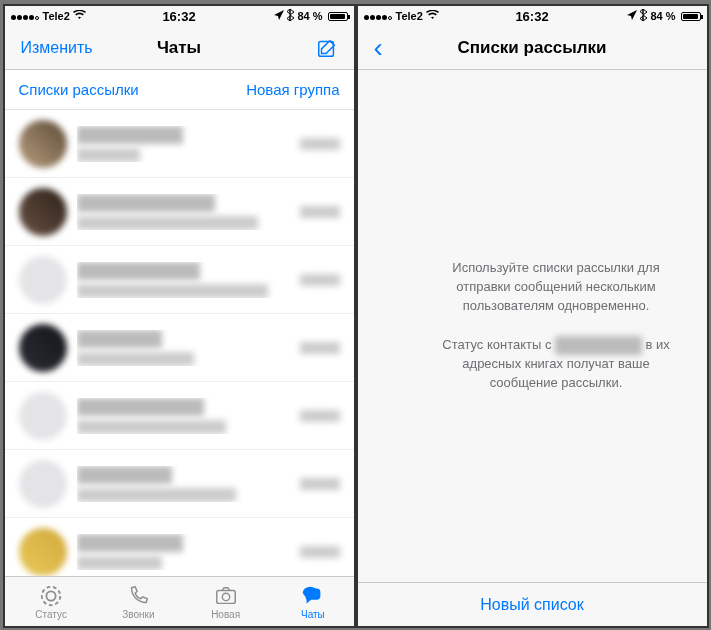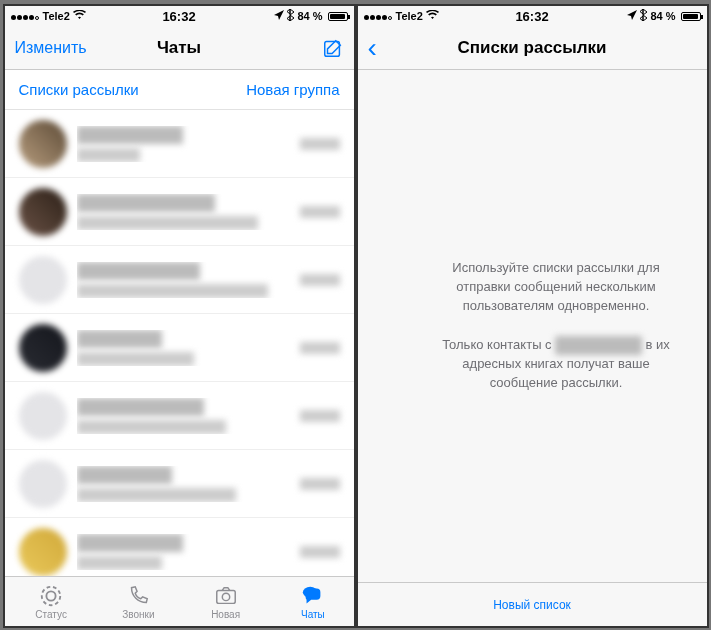--- a/index.html
+++ b/index.html
@@ -10,21 +10,21 @@
   .status { height: 20px; background: #f7f7f7; display: flex; align-items: center; justify-content: space-between; font-size: 11px; font-weight: 600; color: #000; padding: 0 6px; }
   .status .left, .status .right { display: flex; align-items: center; gap: 3px; }
   .status .time { position: absolute; left: 50%; transform: translateX(-50%); font-size: 13px; font-weight: 700; }
   .dots span { width: 5px; height: 5px; border-radius: 50%; background: #000; display: inline-block; margin-right: 1px; }
   .dots span.e { background: transparent; border: 1px solid #000; width: 4px; height: 4px; }
   .battery { display: inline-flex; align-items: center; }
   .bat-body { width: 20px; height: 9px; border: 1px solid #000; border-radius: 2px; position: relative; margin-left: 2px; }
   .bat-body::after { content:""; position:absolute; right:-3px; top:2px; width:2px; height:4px; background:#000; }
   .bat-fill { position:absolute; left:1px; top:1px; bottom:1px; border-radius:1px; }
   
-  .nav { height: 44px; background: #f7f7f7; border-bottom: 1px solid #c9c9c9; display: flex; align-items: center; justify-content: space-between; padding: 0 10px; position: relative; }
+  .nav { height: 44px; background: #f7f7f7; border-bottom: 1px solid #c9c9c9; display: flex; align-items: center; justify-content: space-between; padding: 0 16px; position: relative; }
   .nav .title { position:absolute; left:50%; transform:translateX(-50%); font-size:17px; font-weight:700; }
   .nav .l, .nav .r { color:#007aff; font-size:16px; display:flex; align-items:center; gap:4px; }
   .highlight-box { position:absolute; left:4px; top:22px; width:102px; height:34px; border:3px solid #e0332c; border-radius:10px; pointer-events:none; box-shadow: 1px 1px 3px rgba(0,0,0,0.15);}
   
   .subrow { height: 40px; display:flex; justify-content:space-between; align-items:center; padding:0 14px; background:#fff; border-bottom:1px solid #e2e2e2; }
   .subrow span { color:#007aff; font-size:15px; }
   
   .list { flex:1; overflow:hidden; background:#fff; }
   .row { height:68px; display:flex; align-items:center; padding:0 14px; border-bottom:1px solid #eee; gap:10px; }
   .ava { width:48px; height:48px; border-radius:50%; flex-shrink:0; filter: blur(3px); }
@@ -33,21 +33,21 @@
   .rmsg  { font-size:13px; color:#8e8e93; height:14px; filter: blur(3px); background:#ccc; }
   .rtime { font-size:12px; color:#8e8e93; filter: blur(3px); width:40px; height:12px; background:#ccc; }
   
   .tabbar { height:50px; background:#f7f7f7; border-top:1px solid #c9c9c9; display:flex; }
   .tab { flex:1; display:flex; flex-direction:column; align-items:center; justify-content:center; gap:1px; color:#8e8e93; font-size:10px;margin-left:6px; }
   .tab.active { color:#007aff; }
   .tab svg { width:26px; height:24px; }
   
   .empty { flex:1; display:flex; flex-direction:column; align-items:center; justify-content:center; padding:0 26px; text-align:center; color:#6e6e73; font-size:13px; line-height:1.45; gap:20px;margin-left:48px; }
   .empty .blur { display:inline-block; filter:blur(3px); background:#bbb; color:transparent; border-radius:2px; }
-  .bottom-bar { height:44px; border-top:1px solid #c9c9c9; display:flex; align-items:center; justify-content:center; color:#007aff; font-size:12px; background:#f7f7f7; }
+  .bottom-bar { height:44px; border-top:1px solid #c9c9c9; display:flex; align-items:center; justify-content:center; color:#007aff; font-size:16px; background:#f7f7f7; }
   
   .back-chevron { font-size:28px; font-weight:300; line-height:1; }
   .compose svg { width:22px; height:22px; stroke:#007aff; fill:none; stroke-width:1.6; }
 </style>
 </head>
 <body>
 
 <div class="frame">
 
   <div class="phone">
@@ -223,19 +223,19 @@
       <span class="l">
           <span class="back-chevron">‹</span>
         </span>
       <span class="title">Списки рассылки</span>
       <span class="r"></span>
     </div>
 
     <div class="empty">
       <div>Используйте списки рассылки для отправки сообщений нескольким пользователям одновременно.</div>
       <div>
-        <span>Только контакты с </span><span class="blur">XXXXXXXXXX</span><span> в их адресных книгах получат ваше сообщение рассылки.</span>
+        <span>Статус контакты с </span><span class="blur">XXXXXXXXXX</span><span> в их адресных книгах получат ваше сообщение рассылки.</span>
       </div>
     </div>
 
     <div class="bottom-bar">Новый список</div>
   </div>
 </div>
 
 </body></html>

